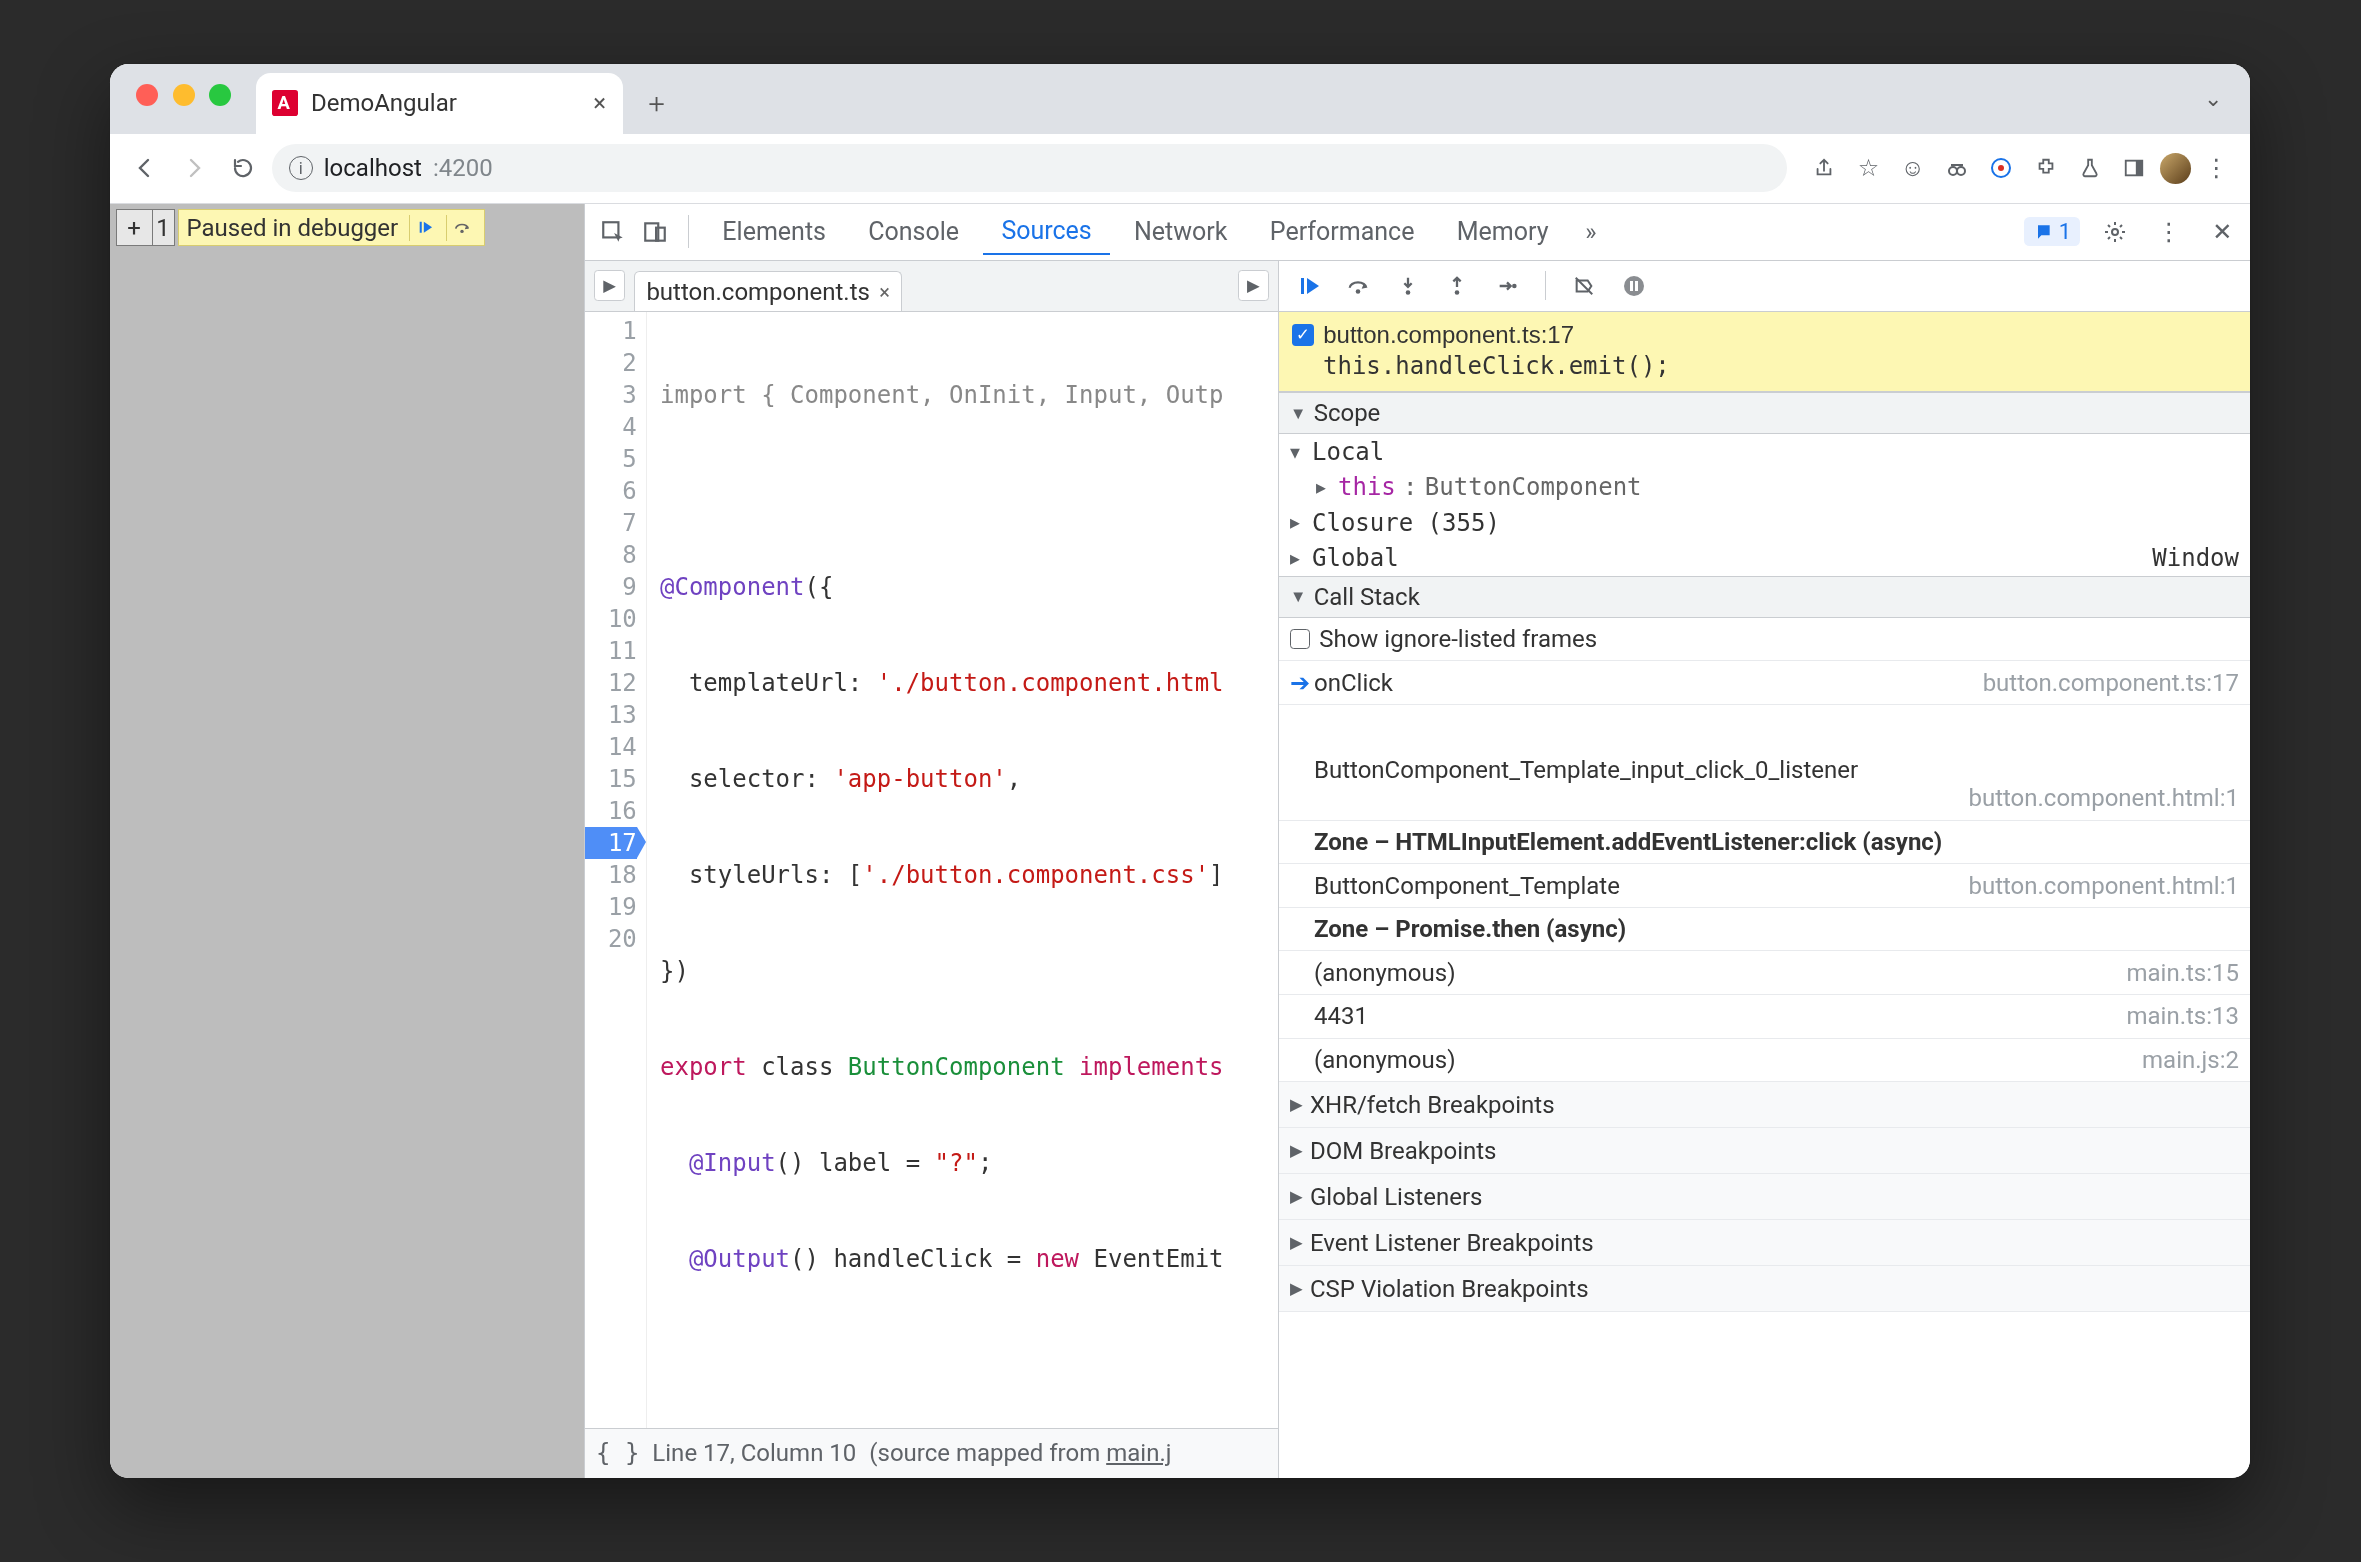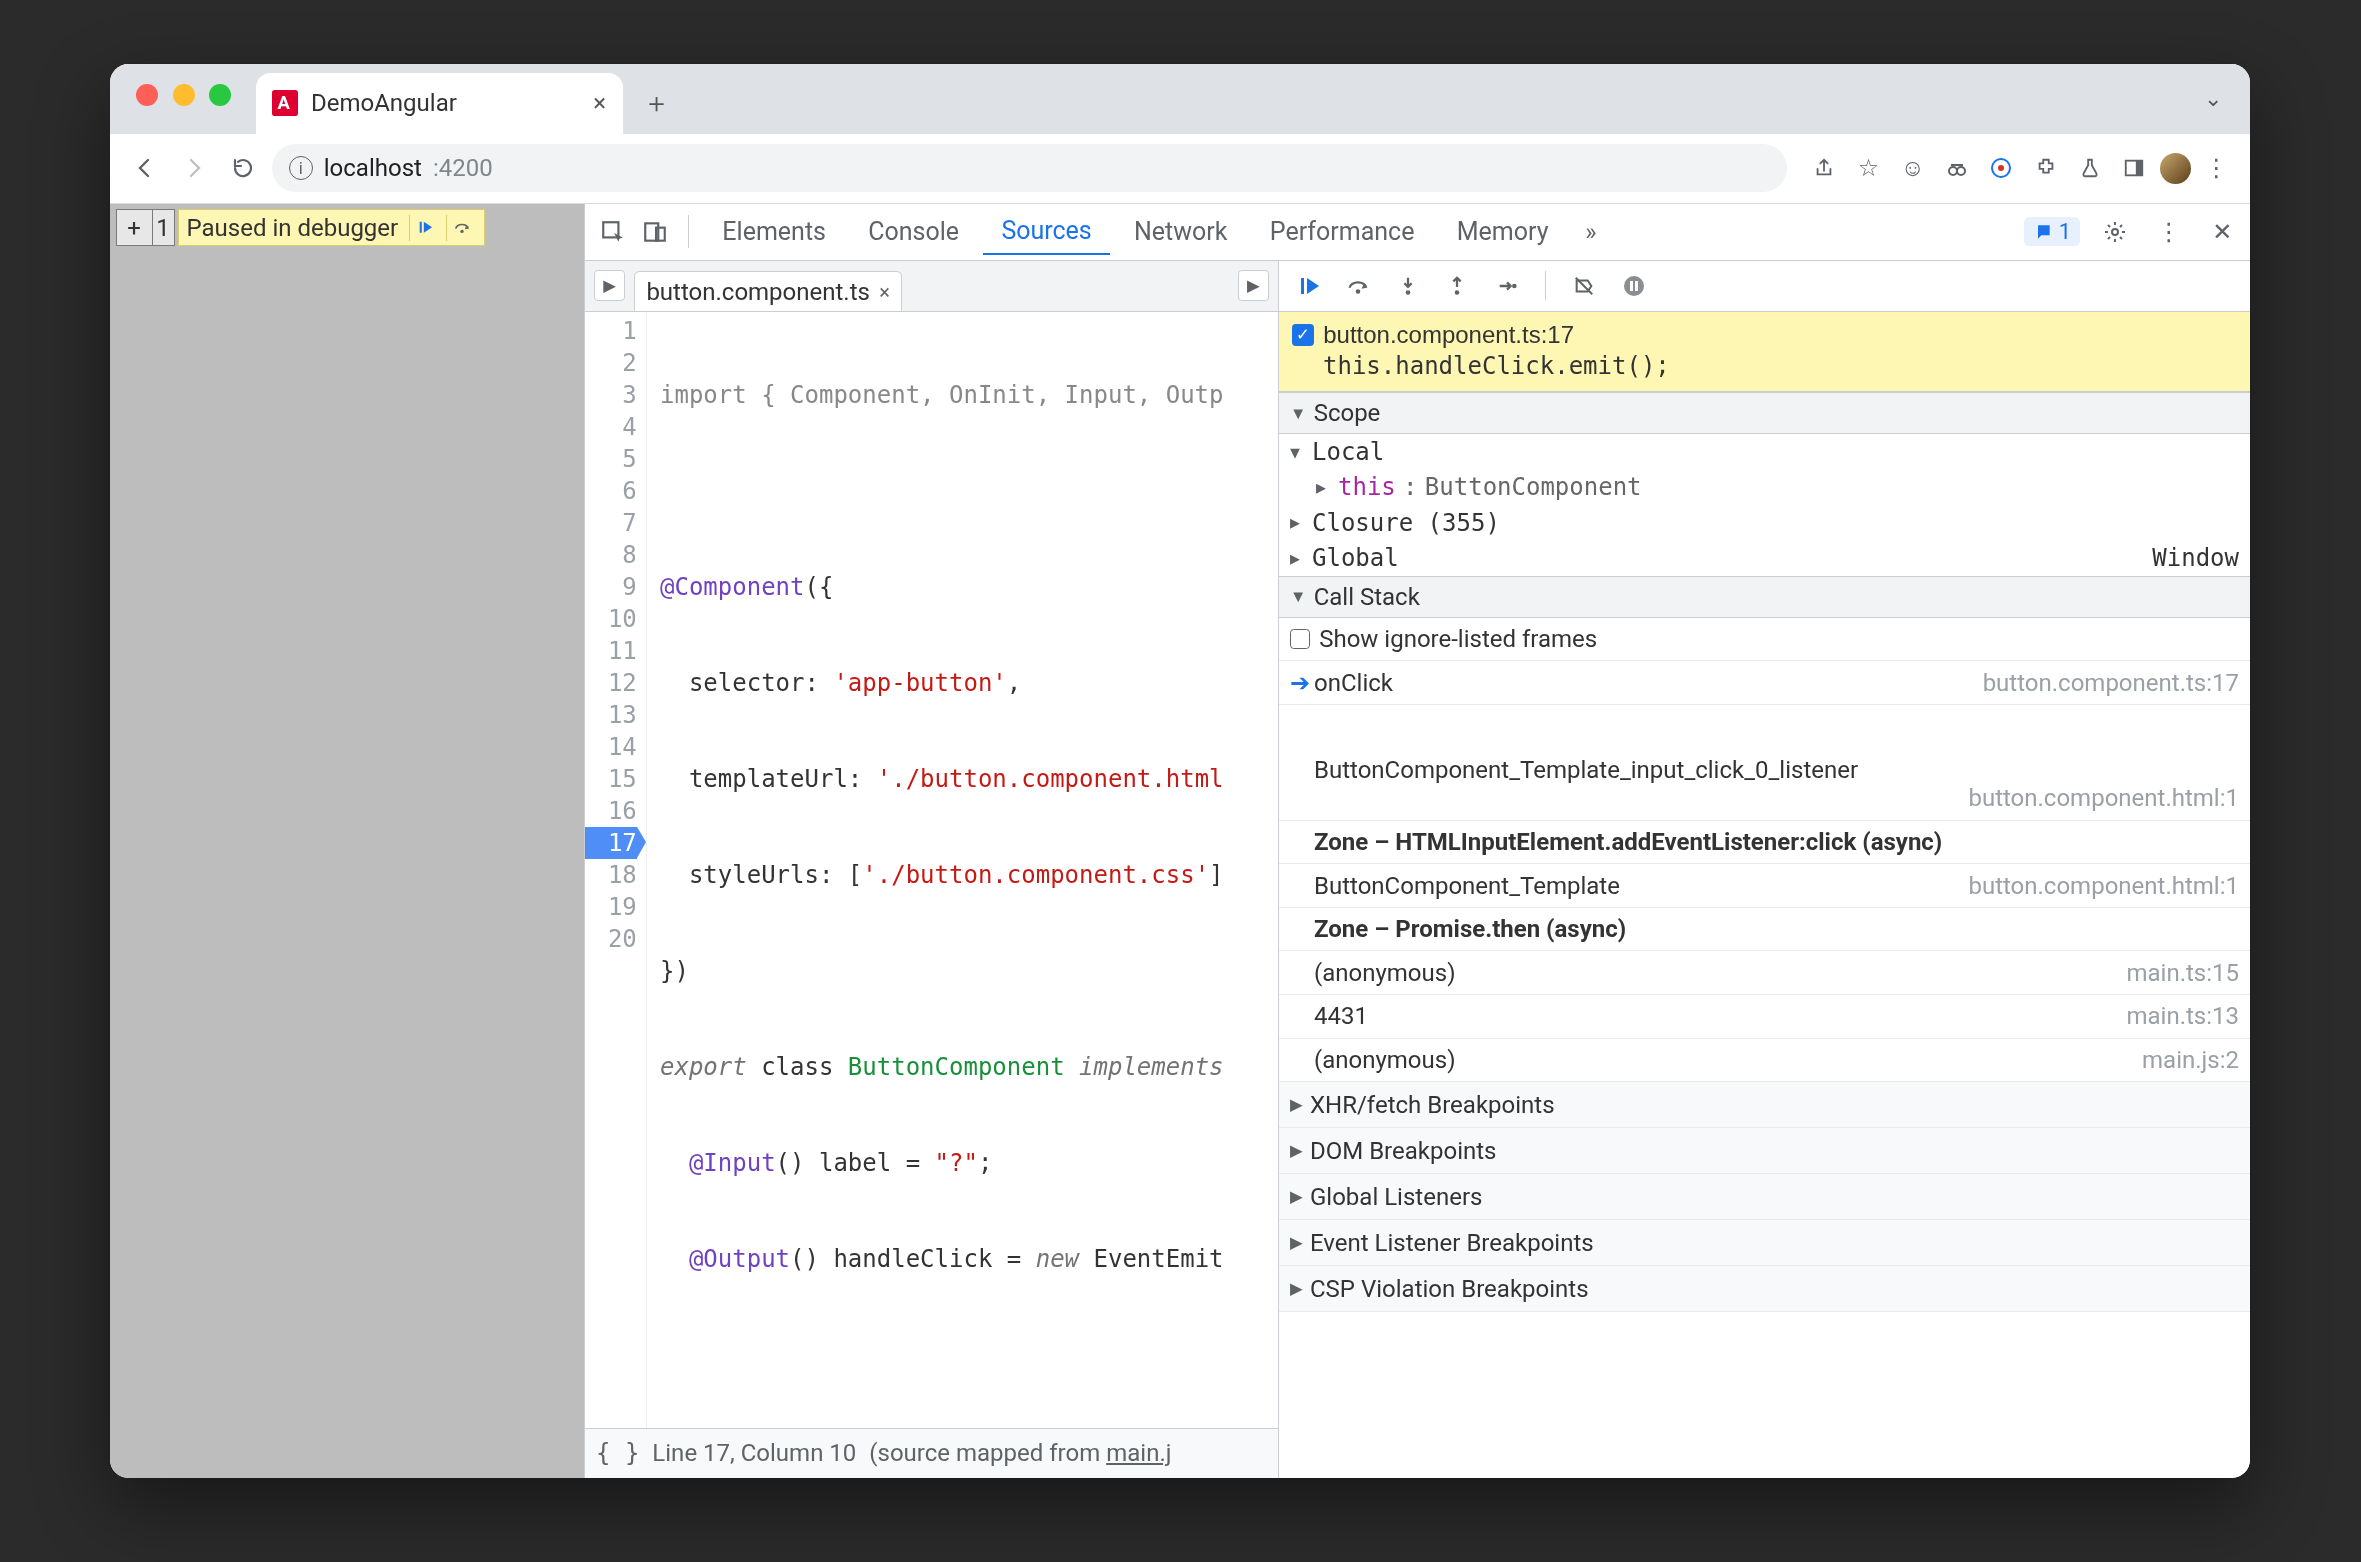--- a/index.html
+++ b/index.html
@@ -114,21 +114,21 @@
   .filebar{height:51px;border-bottom:0.9px solid #cacdd1;display:flex;align-items:center;padding:0 9.2px;gap:9.2px;background:#f1f3f4;}
   .filebar .runicon{width:31px;height:31px;border:0.9px solid #cacdd1;border-radius:3.7px;display:flex;align-items:center;justify-content:center;color:#5f6368;font-size:16.5px;background:#fff;}
   .file-tab{background:#fff;border:0.9px solid #cacdd1;border-bottom:none;height:40px;margin-top:11px;display:flex;align-items:center;padding:0 11px;gap:9.2px;font-size:24px;color:#333;border-radius:5.5px 5.5px 0 0;}
   .file-tab .x{color:#666;font-size:20px;}
   .filebar .spacer{flex:1;}
   .code{flex:1;display:flex;font-family:Menlo,Consolas,monospace;font-size:24px;line-height:32px;overflow:hidden;position:relative;}
   .gutter{width:62px;text-align:right;color:#9aa0a6;padding:3.7px 9.2px 0 0;background:#fff;border-right:0.9px solid #eee;}
   .gutter div{height:32px;}
   .codelines{flex:1;padding:3.7px 0 0 13px;white-space:pre;overflow:hidden;color:#333;}
   .codelines div{height:32px;}
-  .tok-k{color:#737373;font-style:italic;} .tok-s{color:#c41a16;} .tok-c{color:#1a8f3a;} .tok-n{color:#6f42c1;}
+  .tok-k{color:#be185d;} .tok-s{color:#c41a16;} .tok-c{color:#1a8f3a;} .tok-n{color:#6f42c1;}
   .gutter .bp{background:#4f8ef7;color:#fff;position:relative;text-align:right;}
   .gutter .bp::after{content:"";position:absolute;right:-9.2px;top:0;border-top:15.6px solid transparent;border-bottom:16.5px solid transparent;border-left:9.2px solid #4f8ef7;}
   .status{height:50px;border-top:0.9px solid #cacdd1;display:flex;align-items:center;padding:0 11px;gap:13px;font-size:24px;color:#5f6368;background:#f8f9fa;}
   .status .pretty{font-family:Menlo,monospace;}
   .status a{color:#5f6368;text-decoration:underline;}
 
   
   .dbg{flex:1;display:flex;flex-direction:column;overflow:auto;}
   .dbg-ctrl{height:51px;border-bottom:0.9px solid #cacdd1;display:flex;align-items:center;gap:16.5px;padding:0 13px;}
   .dbg-ctrl .c{width:33px;height:33px;display:flex;align-items:center;justify-content:center;color:#5f6368;}
@@ -341,22 +341,22 @@
                   <div>16</div>
                 <div class="bp">17</div>
                 <div>18</div>
                   <div>19</div>
                   <div>20</div>
               </div>
               <div class="codelines">
                 <div style="color:#888">import { Component, OnInit, Input, Outp</div>
                 <div>&nbsp;</div>
                 <div><span class="tok-n">@Component</span><span>({</span></div>
+                <div><span>  templateUrl: </span><span class="tok-s">'./button.component.html</span></div>
                 <div><span>  selector: </span><span class="tok-s">'app-button'</span><span>,</span></div>
-                <div><span>  templateUrl: </span><span class="tok-s">'./button.component.html</span></div>
                 <div><span>  styleUrls: [</span><span class="tok-s">'./button.component.css'</span><span>]</span></div>
                 <div>})</div>
                 <div><span class="tok-k">export</span><span> class </span><span class="tok-c">ButtonComponent</span><span class="tok-k"> implements</span></div>
                 <div><span class="tok-n">  @Input</span><span>() label = </span><span class="tok-s">"?"</span><span>;</span></div>
                 <div><span class="tok-n">  @Output</span><span>() handleClick = </span><span class="tok-k">new</span><span> EventEmit</span></div>
                 <div>&nbsp;</div>
                 
                 
                 
                 

